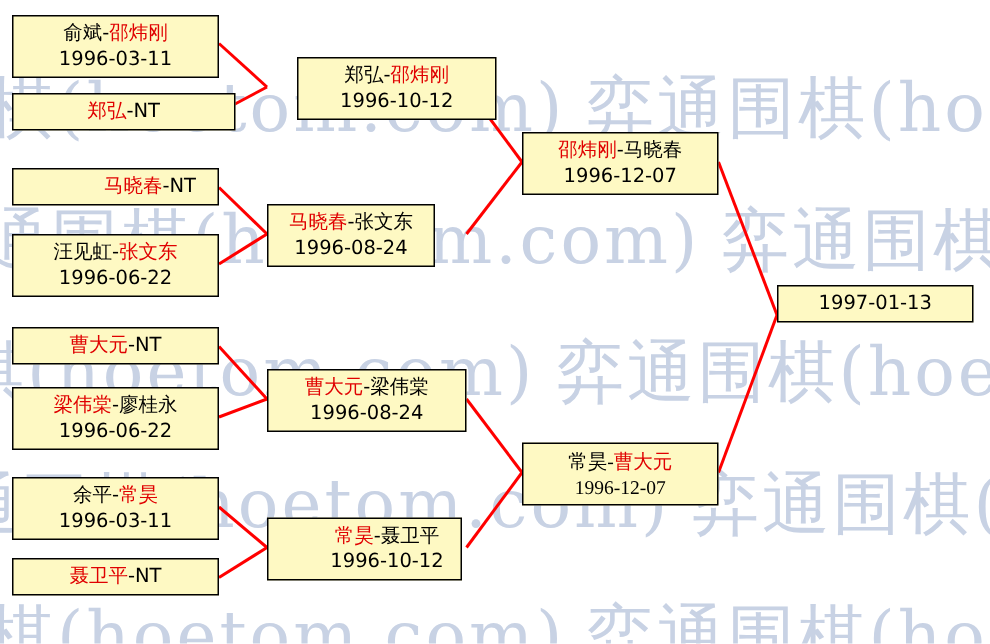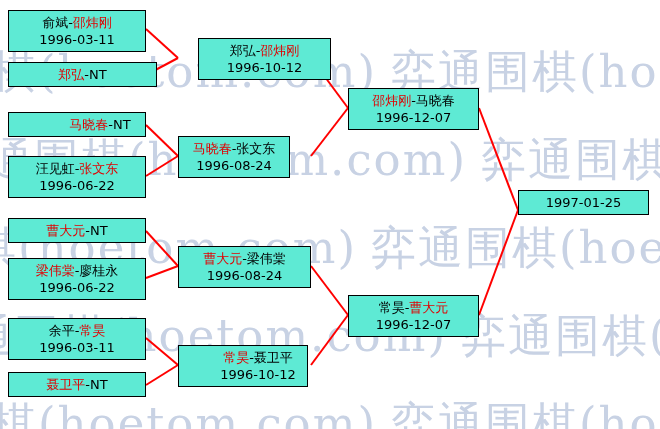--- a/index.html
+++ b/index.html
@@ -25,21 +25,21 @@
     position:absolute; left:0; top:0; z-index:1;
     pointer-events:none;
   }
   svg.connectors line {
     stroke:var(--line-color,#ff0000);
     stroke-width:2;
   }
   .match-box {
     position:absolute;
     z-index:2;
-    background:#5eead4;
+    background:#fef9c3;
     border:1px solid #000000;
     text-align:center;
     padding:3px 2px;
     font-size:13px;
     line-height:17px;
     color:#000000;
   }
   .match-box .players { white-space:nowrap; }
   .match-box .p[data-win="true"] { color:var(--winner-color,#e00000); }
   .match-box .date { color:#000000; }
@@ -132,22 +132,22 @@
   <div class="match-box" style="left:178px; top:345px; width:130px;padding-left:32px;">
     <div class="players"><span class="p" data-win="true">常昊</span><span class="sep">-</span><span class="p" data-win="false">聂卫平</span></div>
     <div class="date">1996-10-12</div>
   </div>
 
   <div class="match-box" style="left:348px; top:88px; width:131px;">
     <div class="players"><span class="p" data-win="true">邵炜刚</span><span class="sep">-</span><span class="p" data-win="false">马晓春</span></div>
     <div class="date">1996-12-07</div>
   </div>
 
-  <div class="match-box" style="left:348px; top:295px; width:131px;">
+  <div class="match-box" style="left:348px; top:295px; width:131px;font-family:Liberation Serif, serif;">
     <div class="players"><span class="p" data-win="false">常昊</span><span class="sep">-</span><span class="p" data-win="true">曹大元</span></div>
     <div class="date">1996-12-07</div>
   </div>
 
   <div class="match-box" style="left:518px; top:190px; width:131px;">
-    <div class="date">1997-01-25</div>
+    <div class="date">1997-01-13</div>
   </div>
 
 </div>
 
 </body></html>

